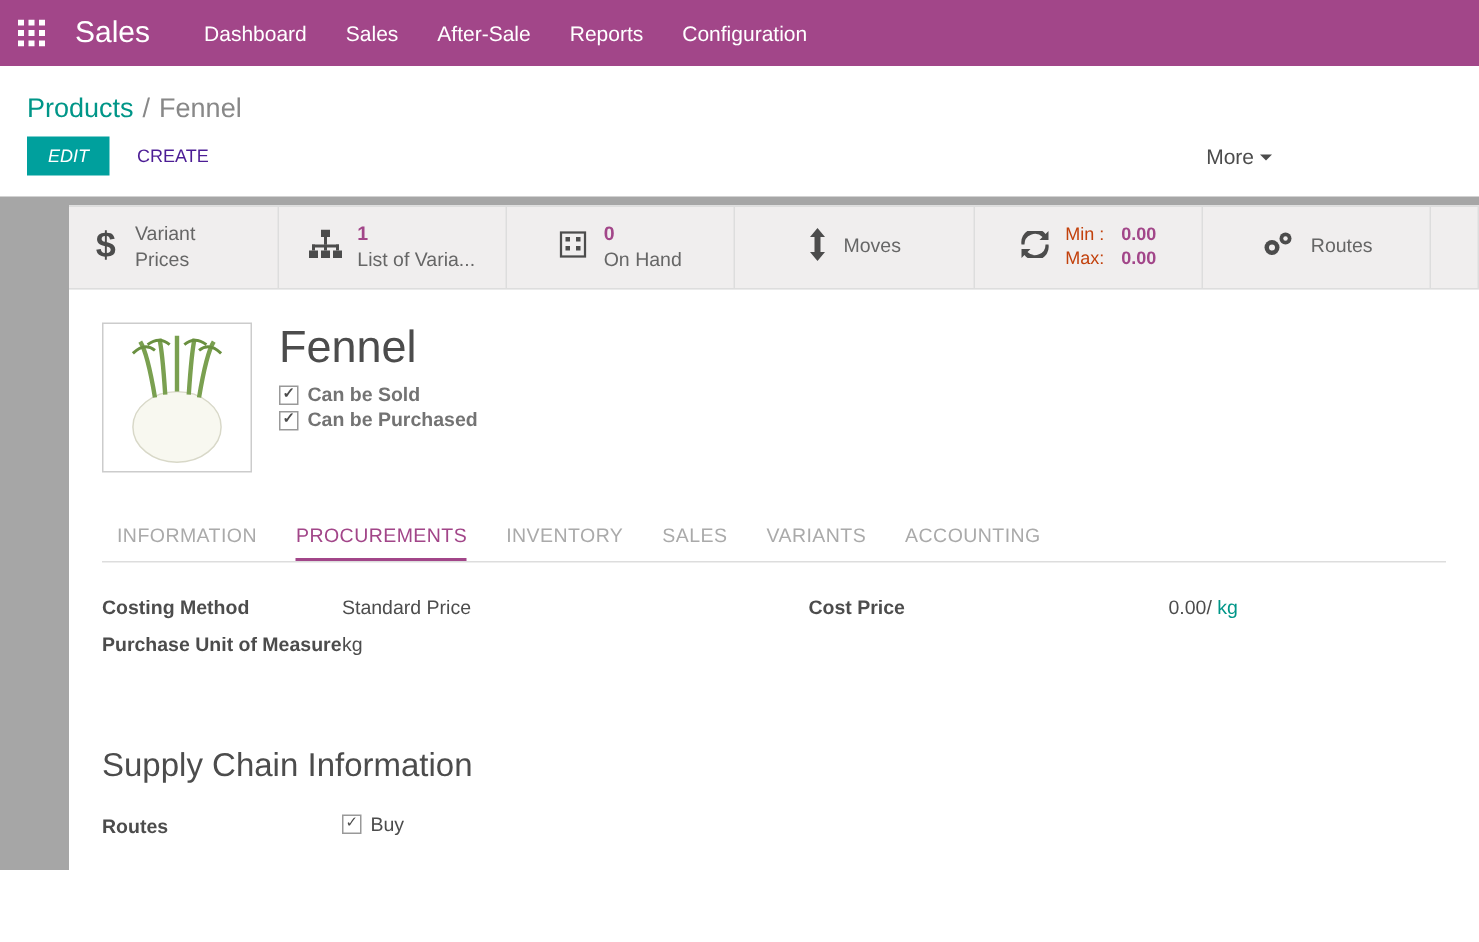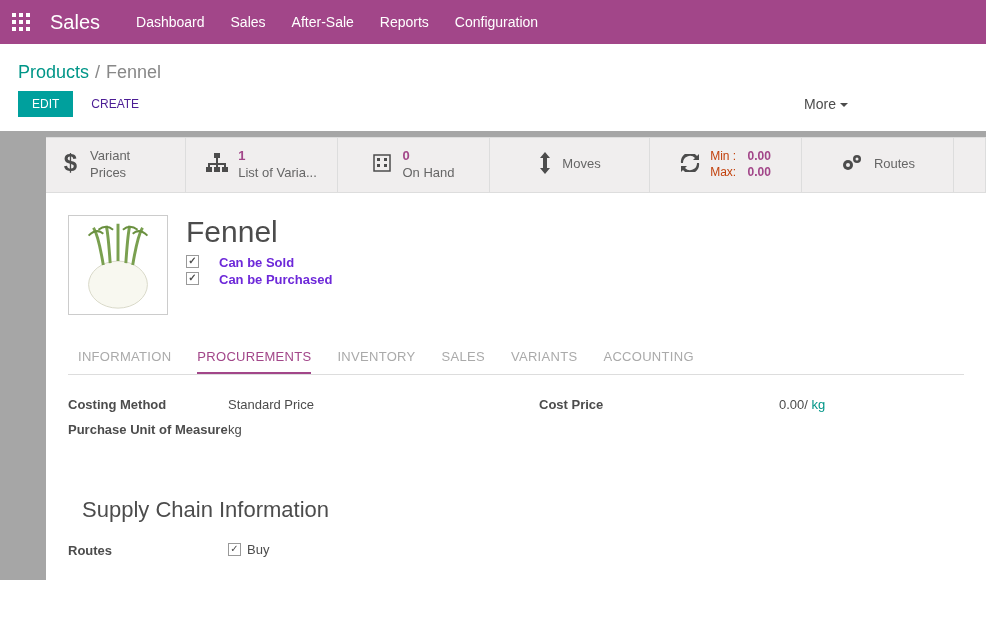--- a/index.html
+++ b/index.html
@@ -11,21 +11,21 @@
   .brand { font-size: 20px; font-weight: 500; margin-right: 36px; }
   .topnav { display: flex; gap: 26px; }
   .topnav-item { color: #fff; font-size: 14px; cursor: pointer; }
   
   .breadcrumb-row { padding: 18px 18px 8px 18px; display: flex; align-items: center; }
   .breadcrumb-link { color: #009688; font-size: 18px; font-weight: 400; cursor: pointer; }
   .breadcrumb-sep { color: #888; font-size: 18px; margin: 0 6px; }
   .breadcrumb-current { color: #888; font-size: 18px; }
   
   .action-row { padding: 0 18px 14px 18px; display: flex; align-items: center; }
-  .btn-edit { background: #00a09d; color: #fff; border: none; padding: 6px 14px; font-size: 12px; font-weight: 500; cursor: pointer; margin-right: 18px; }
+  .btn-edit { background: #00a09d; color: #fff; border: none; padding: 6px 14px; font-size: 12px; font-weight: 500; cursor: pointer; margin-right: 18px; font-style: italic; }
   .btn-create { background: none; border: none; color: #4c1d95; font-size: 12px; font-weight: 500; cursor: pointer; }
   .action-spacer { flex: 1; }
   .btn-more { background: none; border: none; color: #4c4c4c; font-size: 14px; cursor: pointer; display: flex; align-items: center; margin-right: 120px;}
   .caret-down { margin-left: 4px; }
   
   .content-wrap { background: #a6a6a6; padding: 6px 0 0 0; }
   .content-inner { background: #fff; margin-left: 46px; }
   
   .statbar { display: flex; background: #f0eeee; border-bottom: 1px solid #ddd; border-top: 1px solid #ddd;}
   .statbox { display: flex; align-items: center; justify-content: center; padding: 10px 16px; border-right: 1px solid #ddd; cursor: pointer; min-height: 50px; gap: 10px; }
@@ -35,36 +35,36 @@
   .statbox-text .num { color: #a24689; font-weight: 600; }
   .statbox-text .label { color: #666; }
   .statbox-minmax .label2 { color: #c2410c; display:inline-block; }
   .statbox-minmax .val2 { color: #a24689; font-weight: 600; display:inline-block;}
   
   .form-area { padding: 22px; }
   .head-row { display: flex; gap: 18px; align-items: flex-start; }
   .thumb { width: 100px; height: 100px; border: 1px solid #ccc; position: relative; background:#fff;}
   .thumb svg { width:100%; height:100%; }
   .title-col h1 { font-size: 30px; font-weight: 400; color: #4c4c4c; margin-bottom: 6px; }
-  .chk-row { display: flex; align-items: flex-start; gap: 20px; margin-bottom: 2px; font-size: 13px; font-weight:600; color:#6d28d9;}
+  .chk-row { display: flex; align-items: flex-end; gap: 6px; margin-bottom: 2px; font-size: 13px; font-weight:600; color:#737373;}
   .chkbox { width: 13px; height: 13px; border: 1px solid #999; background:#fff; display:inline-flex; align-items:center; justify-content:center; }
   .chkbox.checked::after { content: "✓"; font-size: 10px; color: #4c4c4c; line-height:1;}
   
   .tabs { display: flex; border-bottom: 1px solid #ddd; margin-top: 26px; gap: 26px; padding-left: 10px;}
   .tab { padding: 8px 0; font-size: 13px; font-weight: 500; color: #aaa; cursor: pointer; letter-spacing: 0.3px;}
   .tab.active { color: #a24689; border-bottom: 2px solid #a24689; }
   
   .fields-grid { display: flex; margin-top: 22px; gap: 46px;}
   .col { flex:1; }
   .field-row { display: flex; margin-bottom: 10px; }
   .field-label { width: 160px; font-weight: 700; color: #4c4c4c; font-size: 13px; }
   .field-value { color: #4c4c4c; font-size: 13px; }
   .kg-link { color: #009688; }
   
-  .section-title { font-size: 22px; font-weight: 400; color: #4c4c4c; margin-top: 50px; margin-bottom: 18px; margin-left: 14px;}
+  .section-title { font-size: 22px; font-weight: 400; color: #4c4c4c; margin-top: 50px; margin-bottom: 18px;}
   .routes-row { display:flex; }
   .routes-label { width: 160px; font-weight: 700; font-size: 13px; padding-top:2px;}
   .routes-list { display:flex; flex-direction:row; gap:8px; }
   .route-item { display:flex; align-items:center; gap:6px; font-size:13px;}
 </style>
 </head>
 <body>
 
 <div class="topbar">
   <span class="apps-icon">

